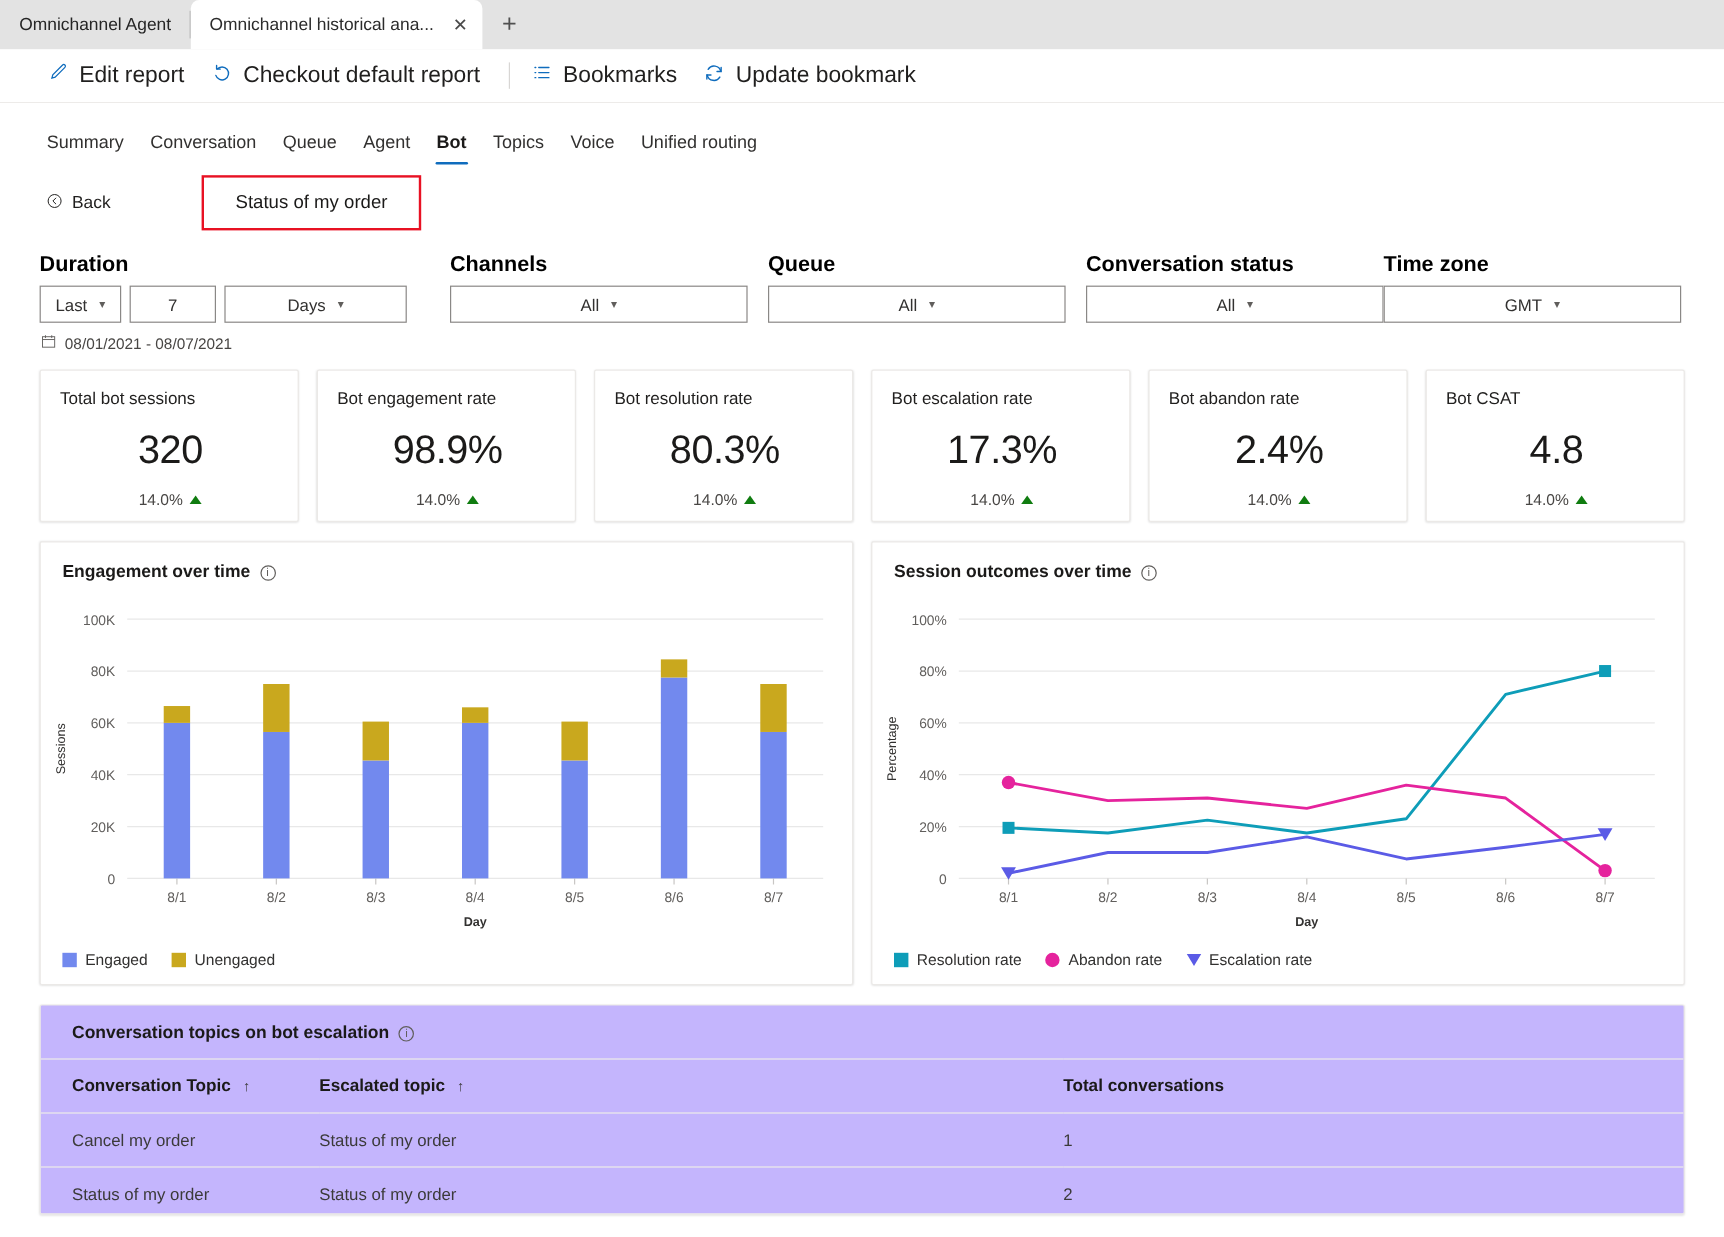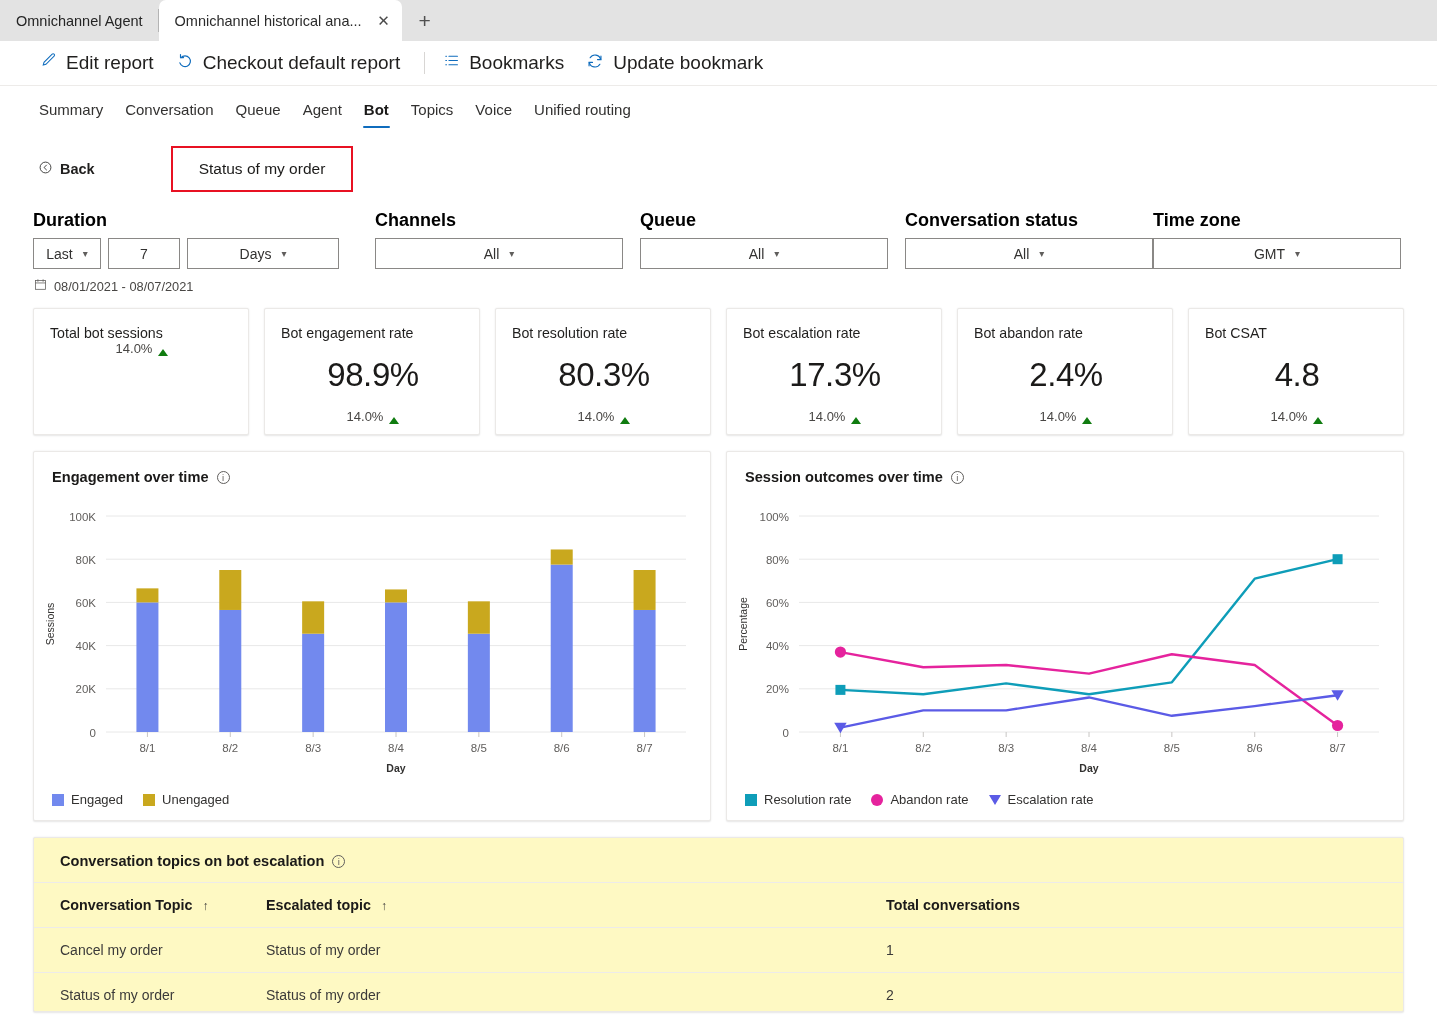--- a/index.html
+++ b/index.html
@@ -52,38 +52,38 @@
   .cmd {
     display: flex; align-items: flex-start; gap: 9px;
     padding: 5px 14px 5px 8px; cursor: pointer;
     font-size: 19px; color: #201f1e; white-space: nowrap;
   }
   .cmd svg { display: block; }
   .cmdsep { width: 1px; height: 22px; background: #d8d6d4; margin: 0 10px; }
 
   
   .navtabs {
-    height: 46px; display: flex; align-items: center;
+    height: 46px; display: flex; align-items: flex-end;
     padding-left: 30px; gap: 4px; background: #fff;
   }
   .navtab {
     font-size: 15px; color: #323130; padding: 6px 9px 5px 9px;
     cursor: pointer; position: relative; white-space: nowrap;
   }
   .navtab.sel { font-weight: bold; color: #1b1a19; }
   .navtab.sel::after {
     content: ""; position: absolute; left: 8px; right: 8px; bottom: -5px;
     height: 2.5px; background: #0f6cbd; border-radius: 2px;
   }
 
   
   .backrow { display: flex; align-items: center; padding: 14px 0 0 34px; gap: 0; }
   .backbtn {
     display: flex; align-items: center; gap: 7px;
-    font-size: 14.5px; color: #201f1e; cursor: pointer; padding: 4px 4px; font-weight: bold;
+    font-size: 14.5px; color: #201f1e; cursor: pointer; padding: 4px 4px;
   }
   .drillbox {
     margin-left: 72px; border: 2.5px solid #e81123;
     padding: 12px 26px; font-size: 15.5px; color: #1b1a19;
   }
 
   
   .filters {
     display: flex; padding: 18px 0 0 33px; gap: 0; align-items: flex-end;
   }
@@ -110,21 +110,21 @@
     border-radius: 2px; box-shadow: 0 0.6px 1.8px rgba(0,0,0,.10);
     height: 127px; padding: 16px 14px 10px 16px;
     display: flex; flex-direction: column;
   }
   .kpi-title { font-size: 14.2px; color: #201f1e; }
   .kpi-value {
     flex: 1; display: flex; align-items: center; justify-content: center;
     font-size: 33px; color: #1b1a19; letter-spacing: -0.4px;
   }
   .kpi-delta {
-    display: flex; align-items: flex-end; justify-content: center; gap: 6px;
+    display: flex; align-items: center; justify-content: center; gap: 6px;
     font-size: 13px; color: #484644;
   }
   .up-tri {
     width: 0; height: 0;
     border-left: 5.5px solid transparent; border-right: 5.5px solid transparent;
     border-bottom: 7.5px solid #107c10;
   }
 
   
   .chartrow { display: flex; gap: 15px; padding: 16px 33px 0 33px; }
@@ -151,21 +151,21 @@
   .lgitem { display: flex; align-items: center; gap: 7px; font-size: 13px; color: #323130; }
   .lgswatch { width: 12px; height: 12px; }
   .lgdot { width: 12px; height: 12px; border-radius: 50%; }
   .lgtri {
     width: 0; height: 0; border-left: 6.5px solid transparent;
     border-right: 6.5px solid transparent; border-top: 10px solid #5b5be6;
   }
 
   
   .tablepanel {
-    margin: 16px 33px 0 33px; background: #fef9c3;
+    margin: 16px 33px 0 33px; background: #c4b5fd;
     border: 1px solid #ebe9e7; border-radius: 2px;
     box-shadow: 0 0.6px 1.8px rgba(0,0,0,.10);
     height: 175px; overflow: hidden;
   }
   .tbl { width: 100%; border-collapse: collapse; }
   .tbl th {
     text-align: left; font-size: 14.3px; font-weight: bold; color: #1b1a19;
     padding: 14px 0 14px 0; border-bottom: 1px solid #edebe9;
     border-top: 1px solid #edebe9;
   }
@@ -312,20 +312,21 @@
         <path d="M2.2 7.6h15.6" stroke="#605e5c" stroke-width="1.2"></path>
         <path d="M6 2.6v2.6M14 2.6v2.6" stroke="#605e5c" stroke-width="1.2" stroke-linecap="round"></path>
       </svg>
   </span>
   <span>08/01/2021 - 08/07/2021</span>
 </div>
 
 <div class="kpirow">
   <div class="kpi">
     <div class="kpi-title">Total bot sessions</div>
+    <div class="kpi-value">320</div>
     <div class="kpi-delta">
       <span>14.0%</span>
       <span class="up-tri"></span>
     </div>
   </div>
   <div class="kpi">
     <div class="kpi-title">Bot engagement rate</div>
     <div class="kpi-value">98.9%</div>
     <div class="kpi-delta">
       <span>14.0%</span>

